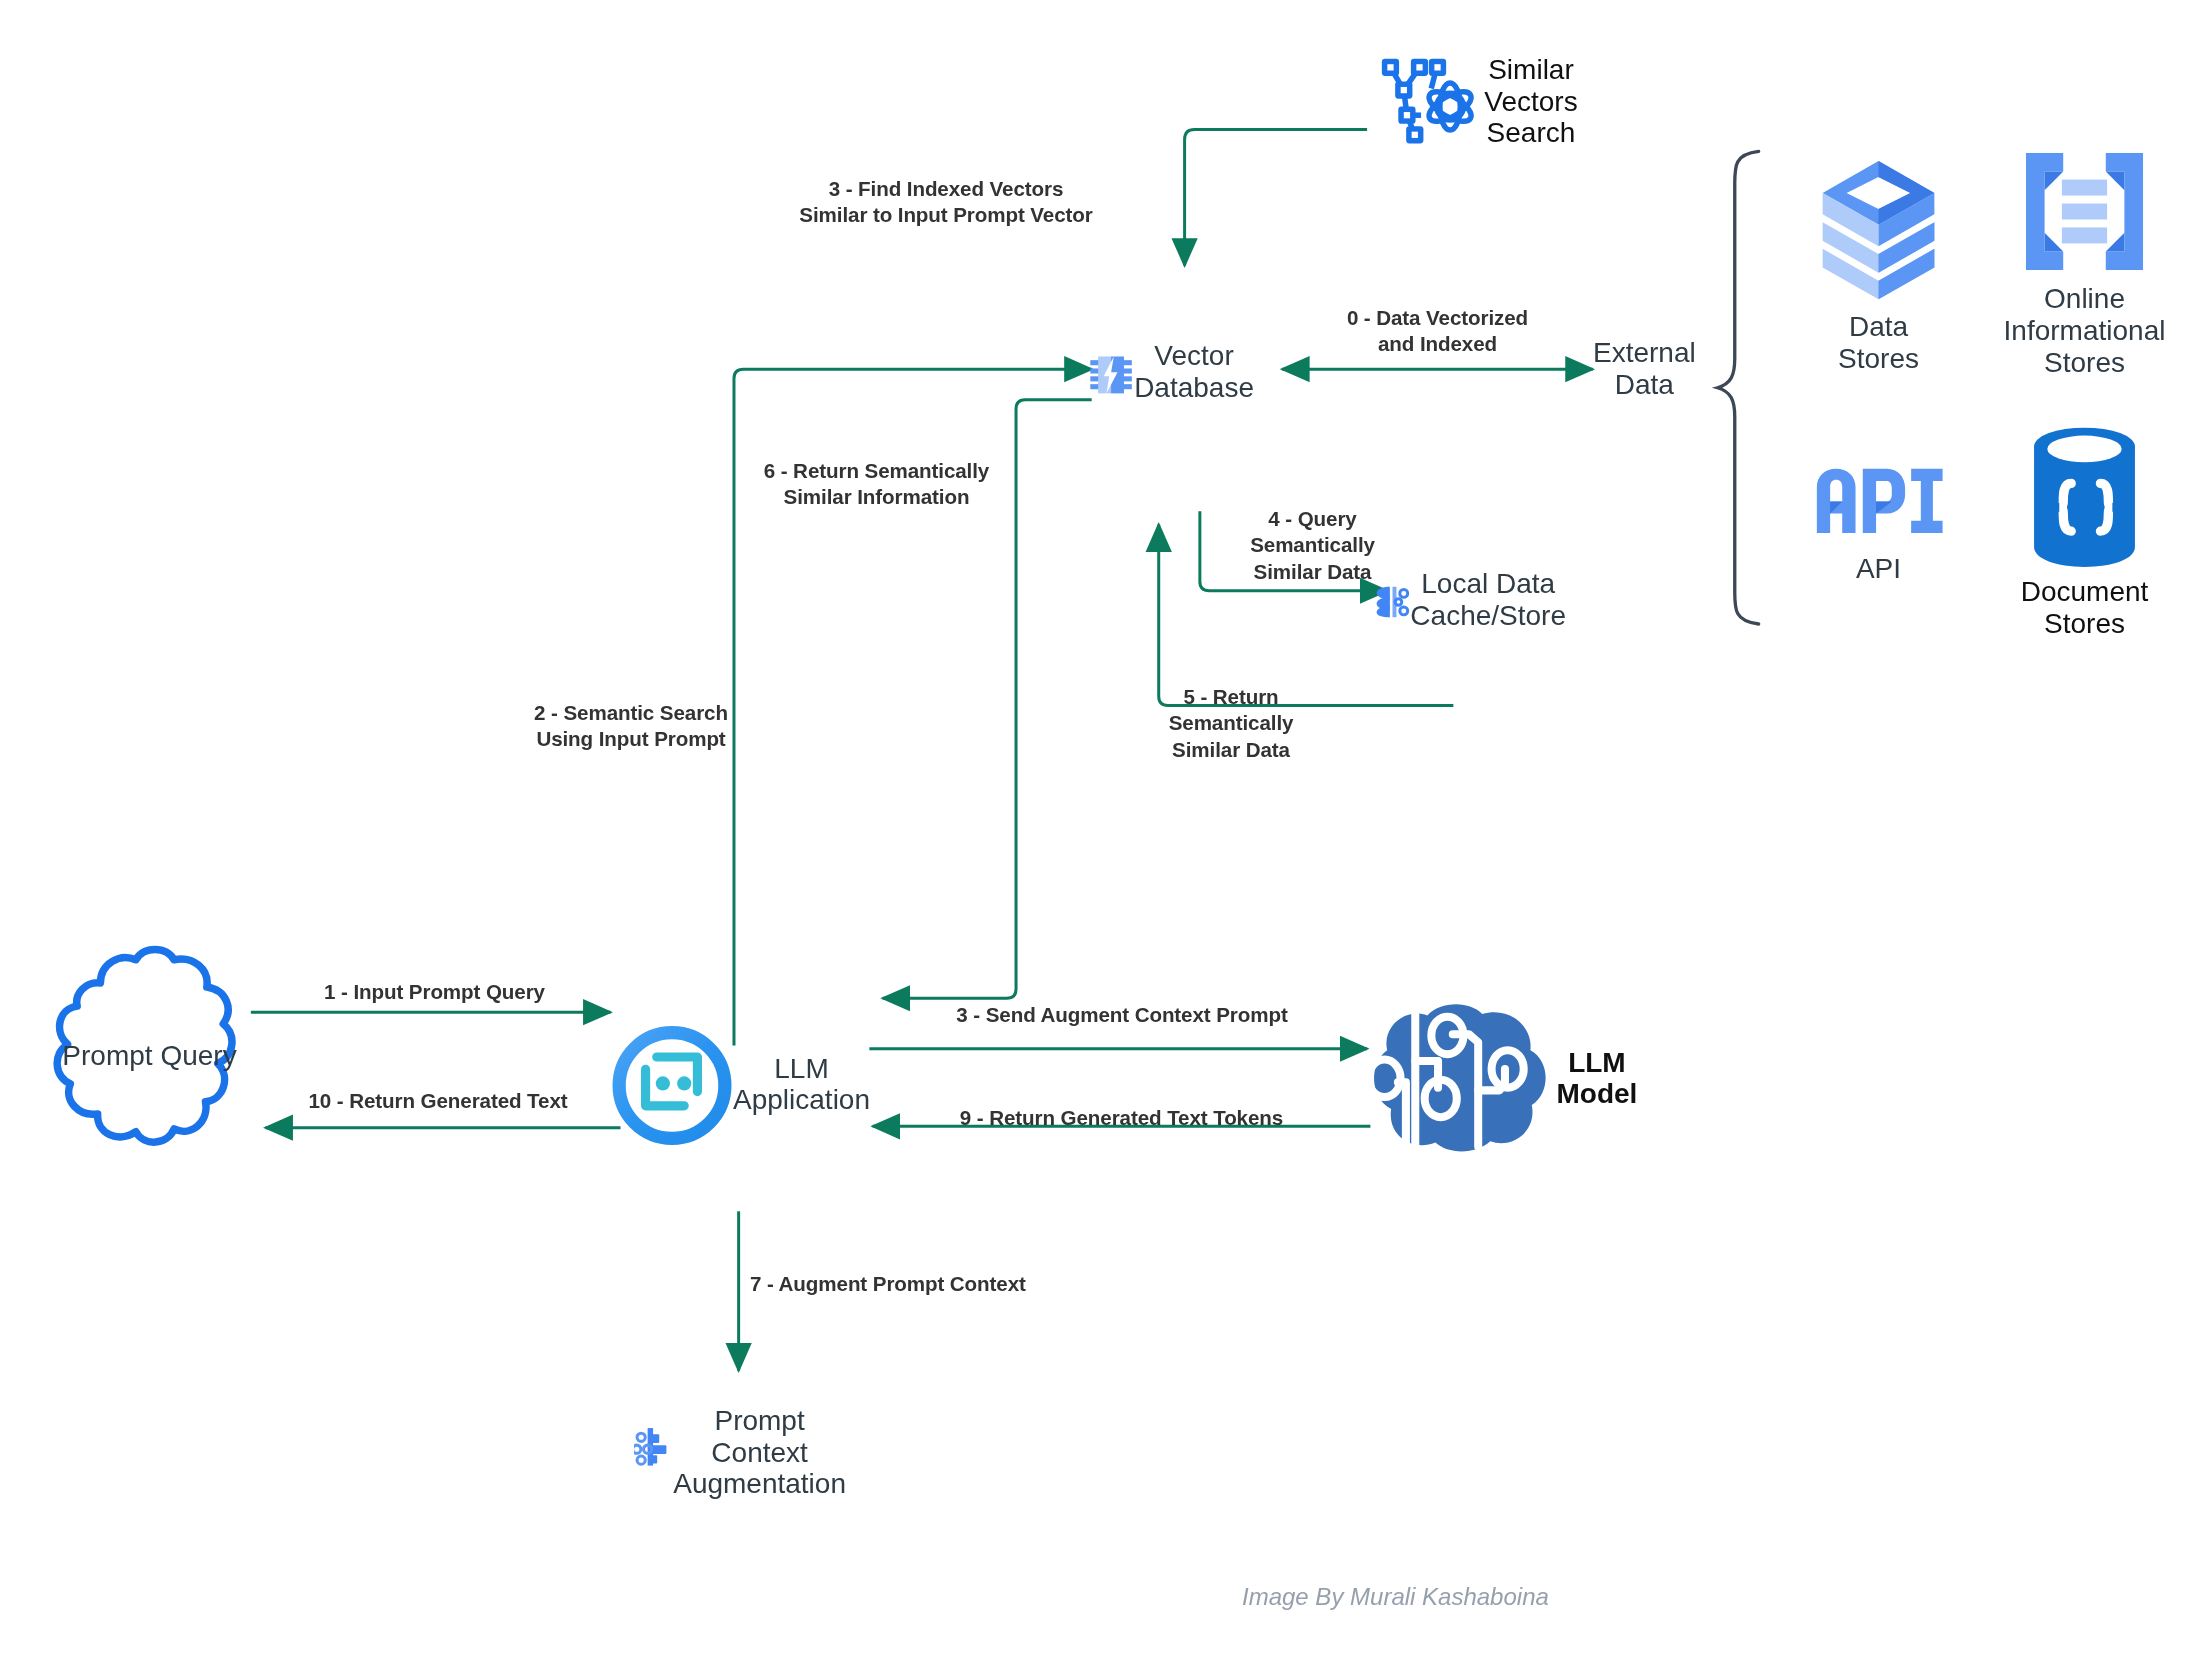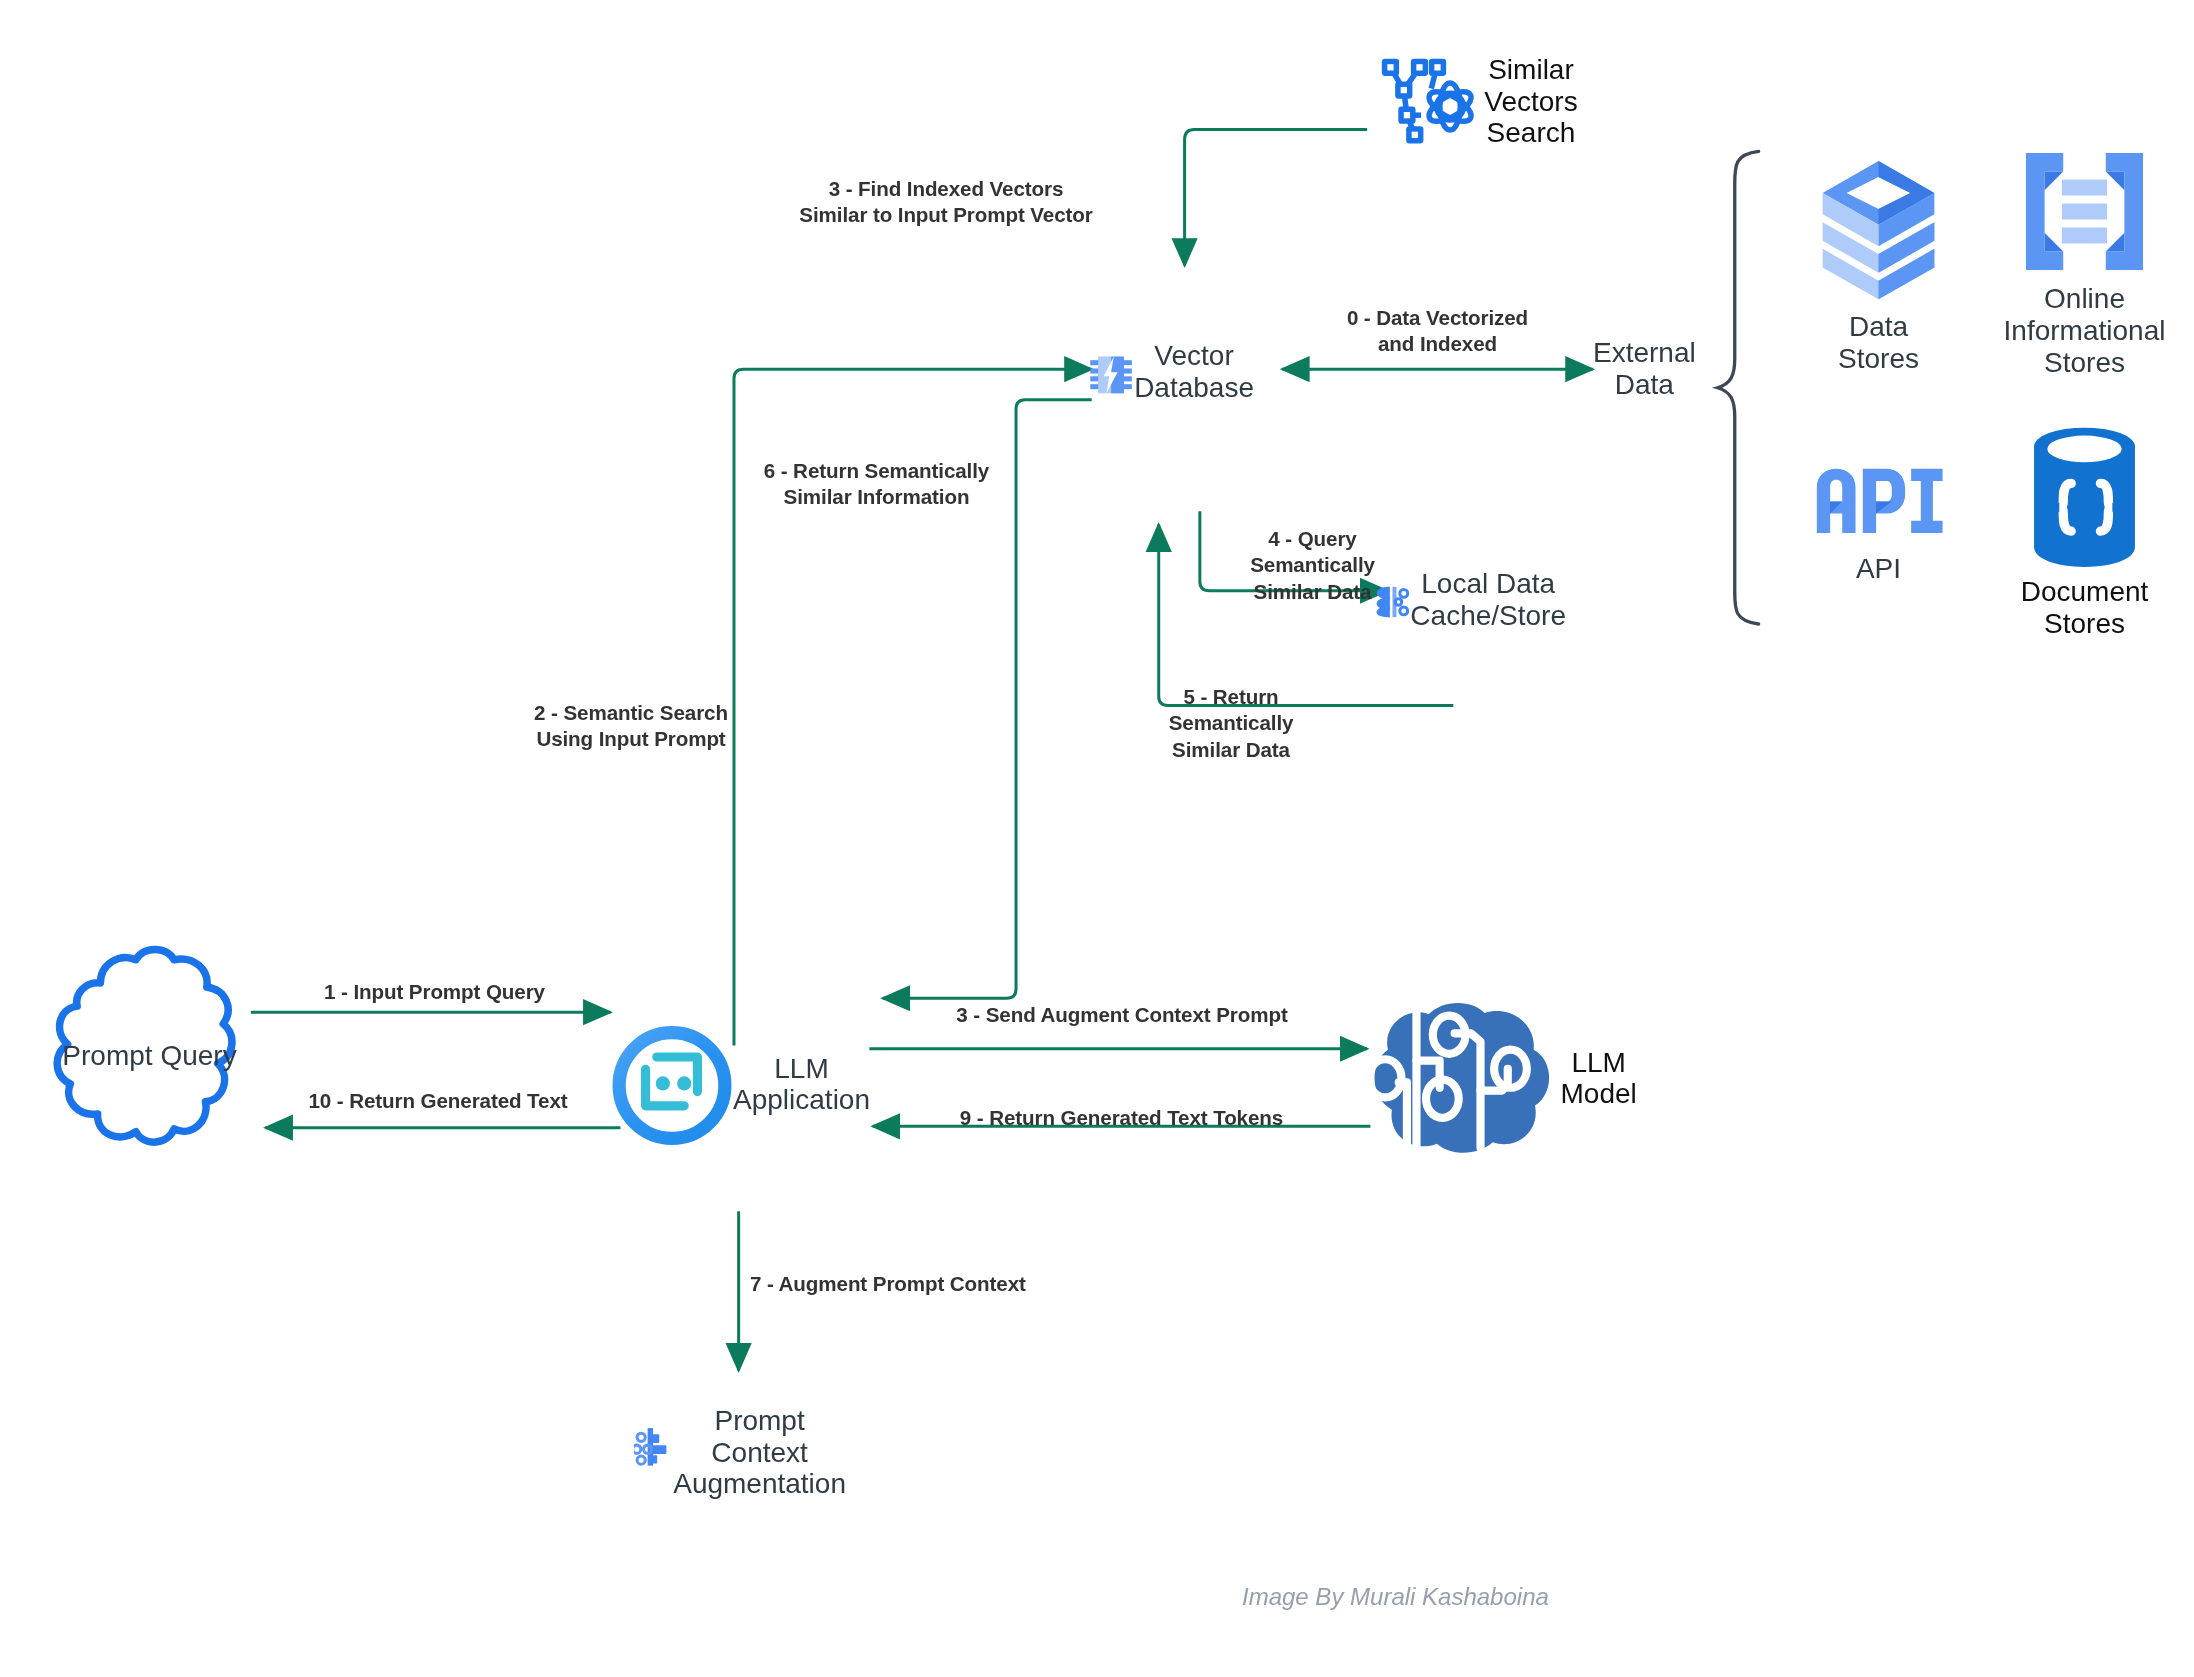--- a/index.html
+++ b/index.html
@@ -89,21 +89,21 @@
 
   <div class="edge-label" style="left:1288px;top:305px;width:299px;">0 - Data Vectorized
 and Indexed</div>
 
   <div class="edge-label" style="left:485px;top:700px;width:292px;">2 - Semantic Search
 Using Input Prompt</div>
 
   <div class="edge-label" style="left:737px;top:458px;width:279px;">6 - Return Semantically
 Similar Information</div>
 
-  <div class="edge-label" style="left:1231px;top:526px;width:163px;">4 - Query
+  <div class="edge-label" style="left:1231px;top:506px;width:163px;">4 - Query
 Semantically
 Similar Data</div>
 
   <div class="edge-label" style="left:1148px;top:684px;width:166px;">5 - Return
 Semantically
 Similar Data</div>
 
   <div class="edge-label" style="left:292px;top:979px;width:285px;">1 - Input Prompt Query</div>
 
   <div class="edge-label" style="left:292px;top:1088px;width:292px;">10 - Return Generated Text</div>
@@ -245,21 +245,21 @@
         <path d="M79,24 L91,24 L98,30 L98,108"></path>
         <path d="M98,66 L114,66 L118,60 L118,50"></path>
       </g>
       <g fill="none" stroke="#ffffff" stroke-width="6">
         <ellipse cx="28" cy="57" rx="12" ry="14"></ellipse>
         <ellipse cx="75" cy="25" rx="12" ry="14"></ellipse>
         <ellipse cx="70" cy="72" rx="12" ry="14"></ellipse>
         <ellipse cx="120" cy="50" rx="12" ry="14"></ellipse>
       </g>
     </svg>
-    <div class="node-label dark" style="margin-top:-1.3px;font-weight:400;">LLM Model</div>
+    <div class="node-label dark" style="margin-top:-1.3px;font-weight:700;">LLM Model</div>
   </div>
 
   <div class="node" style="left:634px;top:1367px;width:212px;">
     <svg class="icon-box" width="153" height="159" viewBox="0 0 115 120" xmlns="http://www.w3.org/2000/svg">
       <g fill="#4285f4">
         <rect x="40" y="6" width="16" height="110"></rect>
         <rect x="44" y="24" width="30" height="26" rx="3"></rect>
         <rect x="44" y="56" width="51" height="26" rx="3"></rect>
         <rect x="44" y="86" width="24" height="24" rx="3"></rect>
       </g>

